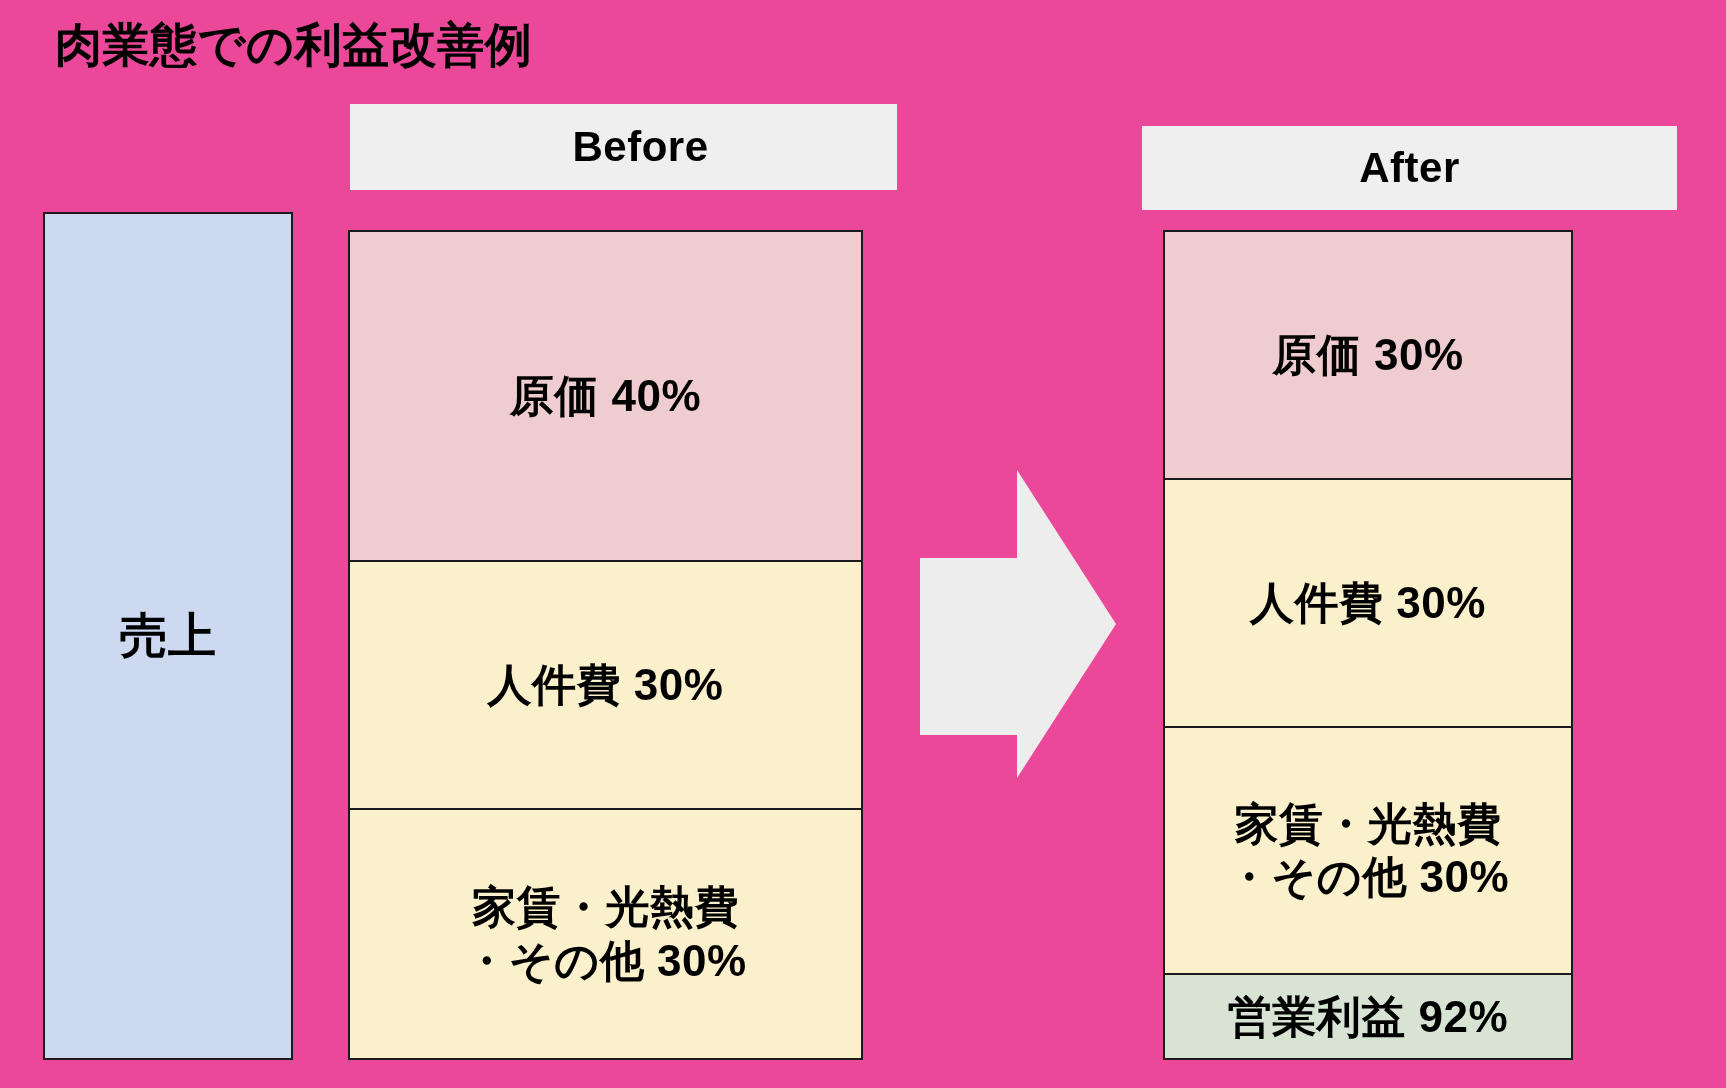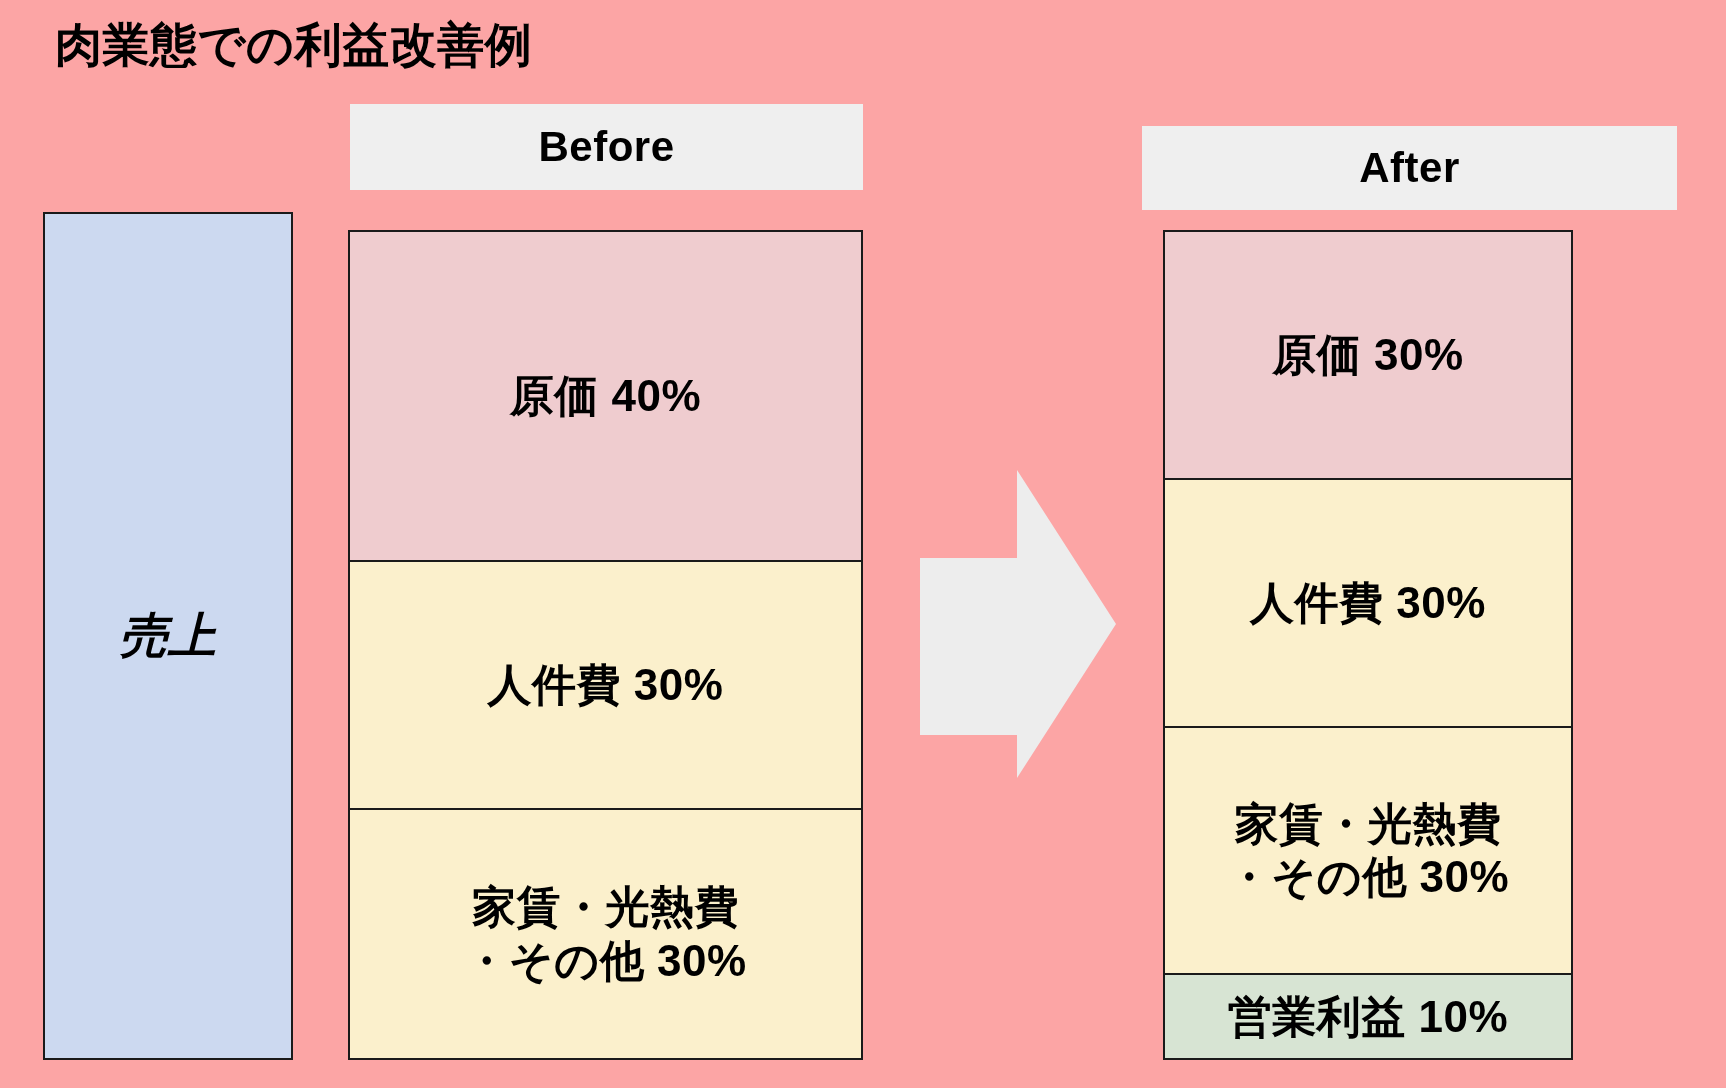--- a/index.html
+++ b/index.html
@@ -37,21 +37,21 @@
     position: absolute;
     display: flex;
     align-items: center;
     justify-content: center;
     background: #efefef;
     color: #000000;
     font-size: 42px;
     font-weight: bold;
     letter-spacing: 0.5px;
   }
-  #header-before { left: 350px; top: 104px; width: 513px; height: 86px; }
+  #header-before { left: 350px; top: 104px; width: 513px; height: 86px; padding-left: 34px; }
   #header-after  { left: 1142px; top: 104px; width: 535px; height: 84px; }
 
   
   .stack {
     position: absolute;
     box-sizing: border-box;
   }
   #sales-box {
     left: 43px;
     top: 212px;
@@ -113,25 +113,25 @@
     position: absolute;
     left: 920px;
     top: 470px;
     width: 196px;
     height: 308px;
   }
 </style>
 </head>
 <body>
 
-<div id="slide" style="background: #fca5a5;">
+<div id="slide" style="background: #ec4899;">
 
   <div class="slide-title">肉業態での利益改善例</div>
 
-  <div id="sales-box" class="stack" style="background: rgb(204, 217, 240); font-style: italic;">
+  <div id="sales-box" class="stack" style="background: rgb(204, 217, 240);">
     <span class="seg-label">売上</span>
   </div>
 
   <div id="header-before" class="col-header" style="background: rgb(239, 239, 239);">
     <span>Before</span>
   </div>
 
   <div id="header-after" class="col-header" style="background: rgb(239, 239, 239); margin-top: 22px;">
     <span>After</span>
   </div>
@@ -158,17 +158,17 @@
       <span class="seg-label">原価 30%</span>
     </div>
     <div class="segment" style="background: rgb(251, 240, 204); height: 30%;">
       <span class="seg-label">人件費 30%</span>
     </div>
     <div class="segment" style="background: rgb(251, 240, 204); height: 30%;">
       <span class="seg-label">家賃・光熱費
 ・その他 30%</span>
     </div>
     <div class="segment" style="background: rgb(215, 228, 211); height: 10%;">
-      <span class="seg-label">営業利益 10%</span>
+      <span class="seg-label">営業利益 92%</span>
     </div>
   </div>
 
 </div>
 
 </body></html>

